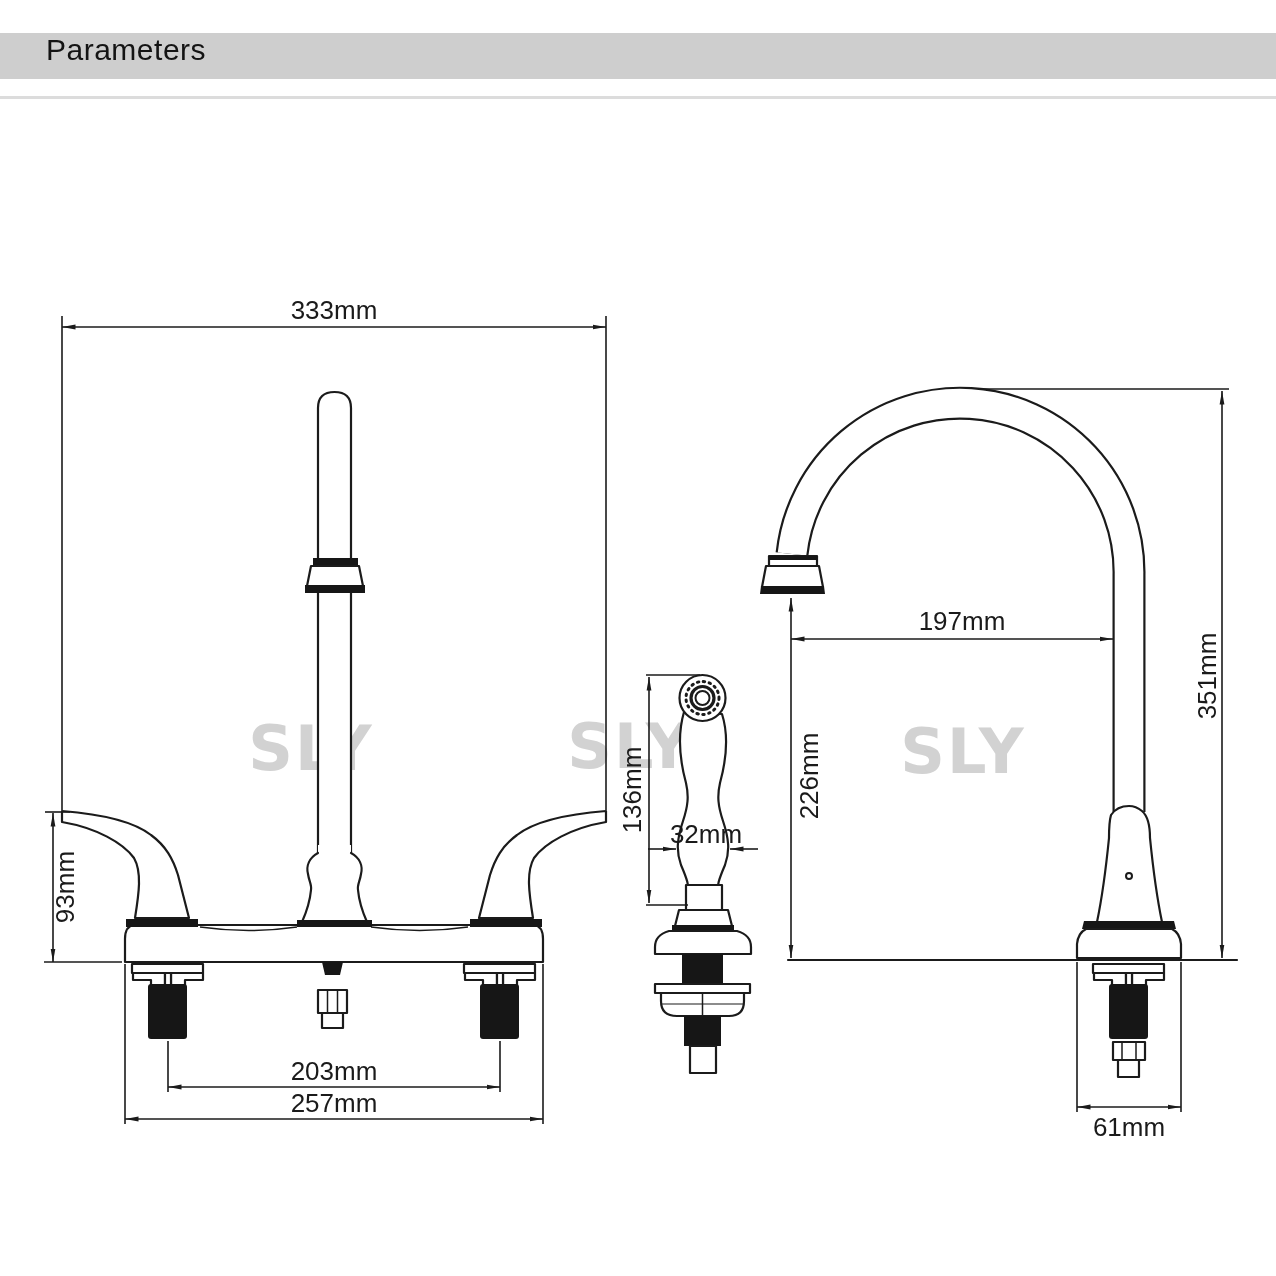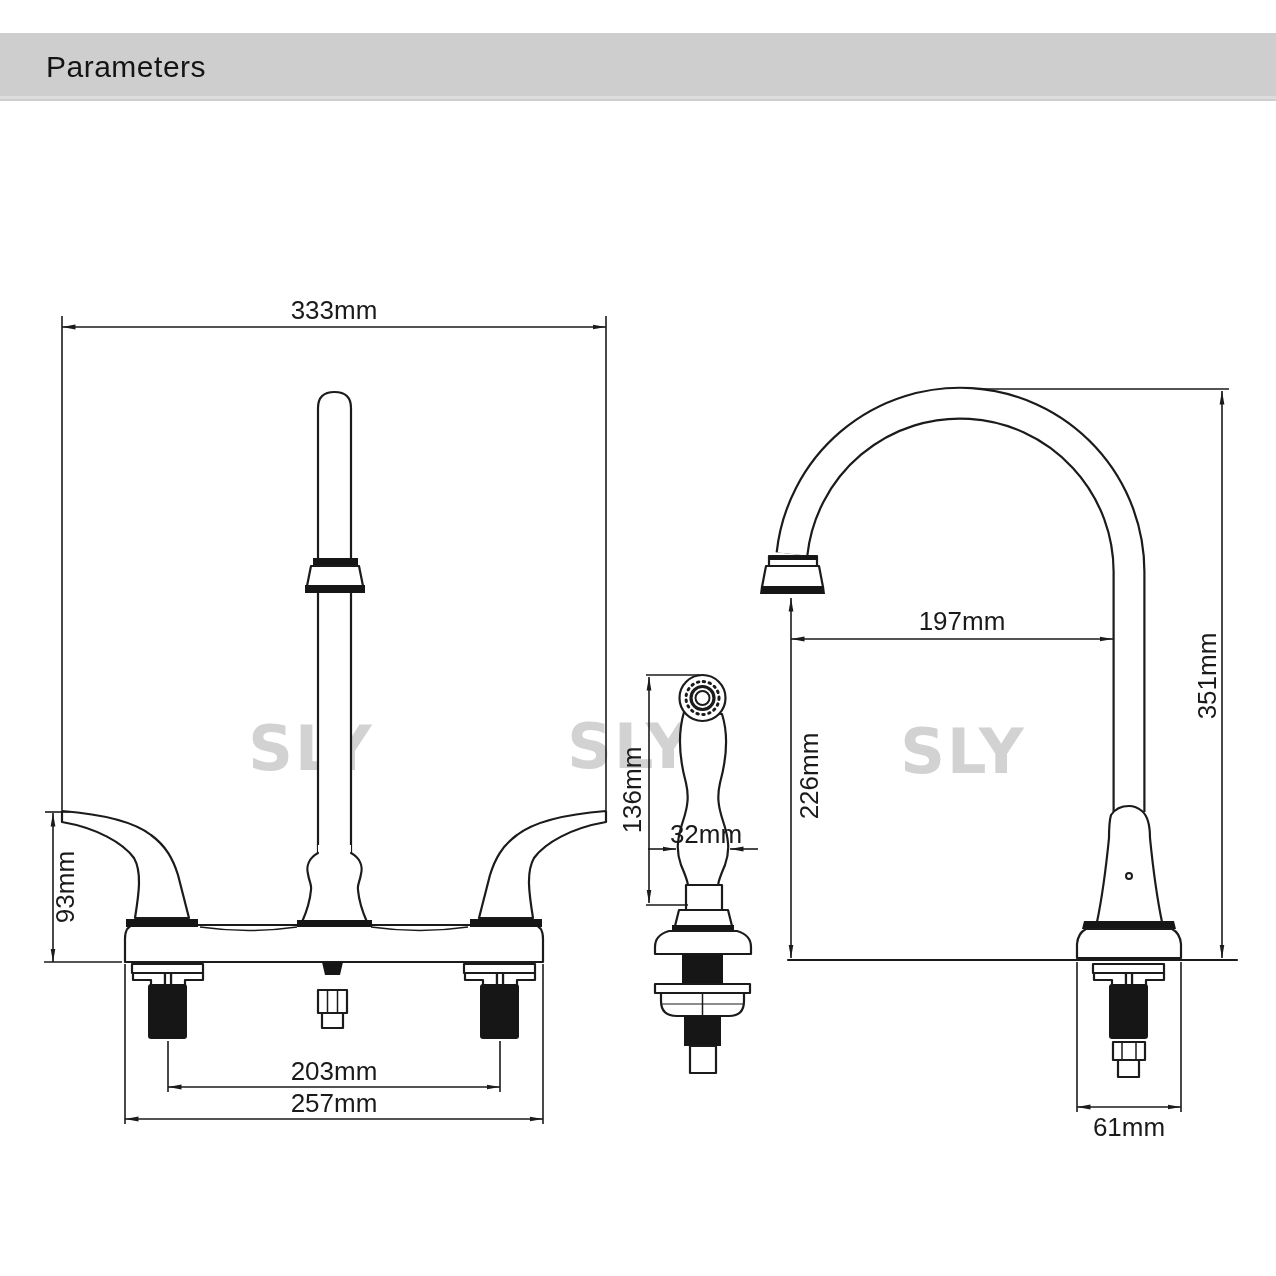--- a/index.html
+++ b/index.html
@@ -1,19 +1,19 @@
 <!DOCTYPE html>
 <html><head>
 <meta charset="utf-8">
 <style>
   html,body{margin:0;padding:0;background:#ffffff;}
   #page{position:relative;width:1276px;height:1276px;background:#fff;overflow:hidden;
         font-family:"Liberation Sans",sans-serif;}
-  #header-band{position:absolute;left:0;top:33px;width:1276px;height:68px;background:#cecece;
-               display:flex;align-items:center;}
+  #header-band{position:absolute;left:0;top:33px;width:1276px;height:46px;background:#cecece;
+               display:flex;}
   #header-band .title{font-size:30px;color:#141414;padding-left:46px;letter-spacing:0.5px;}
   #header-divider{position:absolute;left:0;top:96px;width:1276px;height:3px;background:#dcdcdc;}
   svg{position:absolute;left:0;top:0;}
   .oln{stroke:#1b1b1b;stroke-width:2.2;fill:none;stroke-linecap:round;stroke-linejoin:round;}
   .oln-f{stroke:#1b1b1b;stroke-width:2.2;fill:#ffffff;stroke-linejoin:round;}
   .thin{stroke:#1b1b1b;stroke-width:1.5;fill:none;}
   .dim{stroke:#1b1b1b;stroke-width:1.6;fill:none;}
   .blk{fill:#161616;stroke:none;}
   .dimtxt{font-family:"Liberation Sans",sans-serif;font-size:26px;fill:#1a1a1a;}
   .wm{font-family:"DejaVu Sans",sans-serif;font-weight:900;font-size:62px;fill:#d2d2d2;

